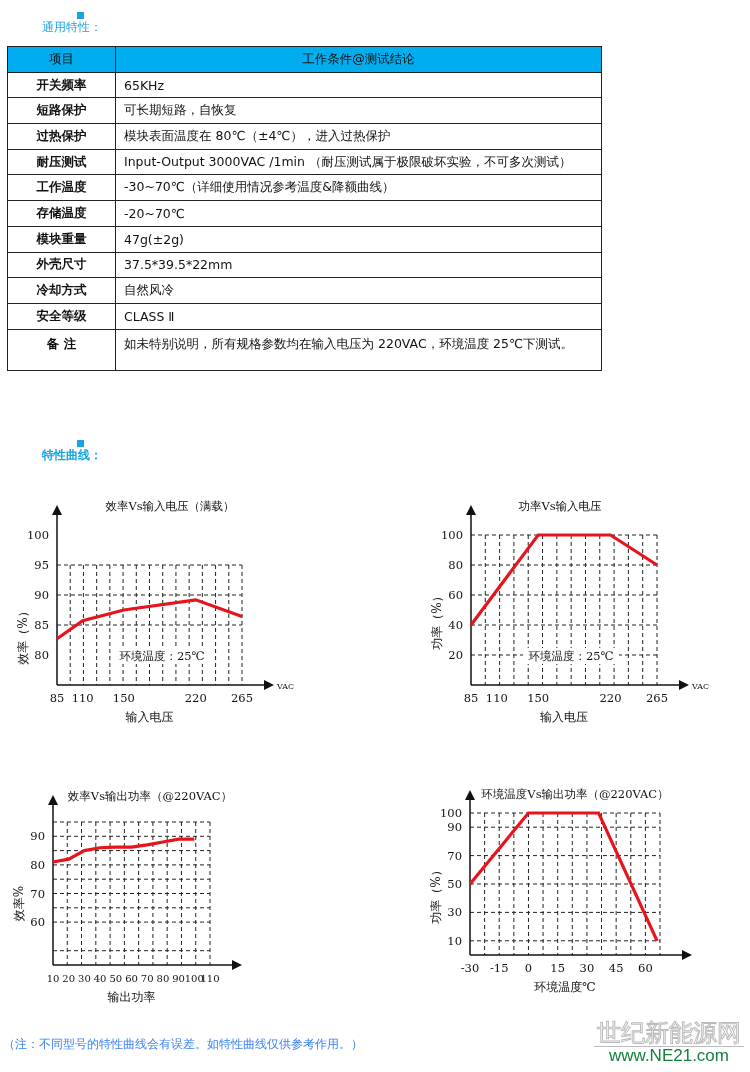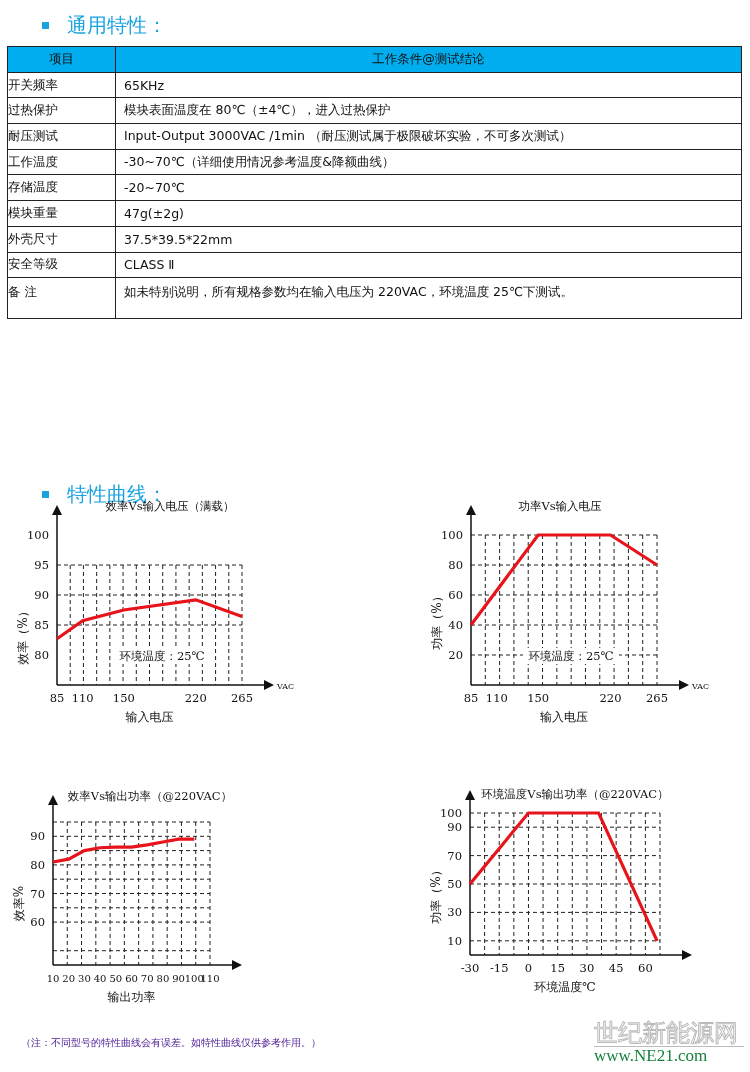--- a/index.html
+++ b/index.html
@@ -1,29 +1,29 @@
 <!DOCTYPE html>
 <html><head>
 <meta charset="utf-8">
 <style>
   html,body{margin:0;padding:0;background:#fff;}
   body{width:750px;height:1072px;position:relative;overflow:hidden;font-family:"DejaVu Sans","Liberation Sans",sans-serif;color:#111;}
-  .sec-title{position:absolute;left:42px;font-size:20px;color:#1aa3e0;display:flex;align-items:center;}
+  .sec-title{position:absolute;left:42px;font-size:12px;color:#1aa3e0;display:flex;align-items:flex-end;flex-direction:column;}
   .sec-title .bullet{width:7px;height:7px;background:#1aa3e0;margin-right:18px;}
-  table.spec{position:absolute;left:7px;top:46px;width:735px;border-collapse:collapse;font-size:12.5px;padding-left:33px;}
+  table.spec{position:absolute;left:7px;top:46px;width:595px;border-collapse:collapse;font-size:12.5px;padding-left:33px;}
   table.spec td, table.spec th{border:1px solid #222;height:24.7px;padding:0;}
   table.spec th{background:#00aeef;font-weight:normal;color:#111;}
-  table.spec td.k{width:107px;text-align:left;}
+  table.spec td.k{width:107px;text-align:center;font-weight:bold;}
   table.spec td.v{padding-left:8px;}
   table.spec tr.last td{height:34px;vertical-align:top;padding-top:6px;}
   .chart{position:absolute;}
   .chart svg{overflow:visible;}
   .chart text{font-family:"DejaVu Serif","Liberation Serif",serif;fill:#111;}
-  .footnote{position:absolute;left:21px;top:1036px;font-size:10px;color:#4c1d95;}
-  .wm{position:absolute;left:594px;top:1020px;width:150px;color:#c9c9c9;font-family:Liberation Serif, serif;}
+  .footnote{position:absolute;left:3px;top:1036px;font-size:12px;color:#3b82f6;}
+  .wm{position:absolute;left:594px;top:1020px;width:150px;text-align:center;color:#c9c9c9;font-family:Liberation Sans, sans-serif;}
   .wm .l1{font-size:24px;letter-spacing:0px;line-height:26px;-webkit-text-stroke:1px #bbb;color:#fff;}
   .wm .l2{font-size:17px;line-height:18px;border-top:1px solid #bbb;color:#15803d;}
 </style>
 </head>
 <body>
 
 <div class="sec-title" style="top:12px;">
   <span class="bullet"></span>
   <span>通用特性：</span>
 </div>
@@ -34,20 +34,24 @@
       <th>项目</th>
       <th>工作条件@测试结论</th>
     </tr>
   </thead>
   <tbody id="spec-body">
       <tr>
         <td class="k">开关频率</td>
         <td class="v">65KHz</td>
       </tr>
       <tr>
+        <td class="k">短路保护</td>
+        <td class="v">可长期短路，自恢复</td>
+      </tr>
+      <tr>
         <td class="k">过热保护</td>
         <td class="v">模块表面温度在 80℃（±4℃），进入过热保护</td>
       </tr>
       <tr>
         <td class="k">耐压测试</td>
         <td class="v">Input-Output    3000VAC /1min （耐压测试属于极限破坏实验，不可多次测试）</td>
       </tr>
       <tr>
         <td class="k">工作温度</td>
         <td class="v">-30~70℃（详细使用情况参考温度&amp;降额曲线）</td>
@@ -56,33 +60,37 @@
         <td class="k">存储温度</td>
         <td class="v">-20~70℃</td>
       </tr>
       <tr>
         <td class="k">模块重量</td>
         <td class="v">47g(±2g)</td>
       </tr>
       <tr>
         <td class="k">外壳尺寸</td>
         <td class="v">37.5*39.5*22mm</td>
+      </tr>
+      <tr>
+        <td class="k">冷却方式</td>
+        <td class="v">自然风冷</td>
       </tr>
       <tr>
         <td class="k">安全等级</td>
         <td class="v">CLASS  Ⅱ</td>
       </tr>
       <tr class="last">
         <td class="k">备    注</td>
         <td class="v">如未特别说明，所有规格参数均在输入电压为 220VAC，环境温度 25℃下测试。</td>
       </tr>
     </tbody>
 </table>
 
-<div class="sec-title" style="top:481px;">
+<div class="sec-title" style="top:440px;font-weight:bold;">
   <span class="bullet"></span>
   <span>特性曲线：</span>
 </div>
 
 <div class="chart" id="chart0" style="left:0;top:490px;width:320px;height:230px;"><svg width="320" height="230" viewBox="0 0 320 230">
       <line x1="70.21428571428571" y1="75" x2="70.21428571428571" y2="195" stroke="#222" stroke-width="1" stroke-dasharray="4,3"></line>
       <line x1="83.42857142857143" y1="75" x2="83.42857142857143" y2="195" stroke="#222" stroke-width="1" stroke-dasharray="4,3"></line>
       <line x1="96.64285714285714" y1="75" x2="96.64285714285714" y2="195" stroke="#222" stroke-width="1" stroke-dasharray="4,3"></line>
       <line x1="109.85714285714286" y1="75" x2="109.85714285714286" y2="195" stroke="#222" stroke-width="1" stroke-dasharray="4,3"></line>
       <line x1="123.07142857142857" y1="75" x2="123.07142857142857" y2="195" stroke="#222" stroke-width="1" stroke-dasharray="4,3"></line>

